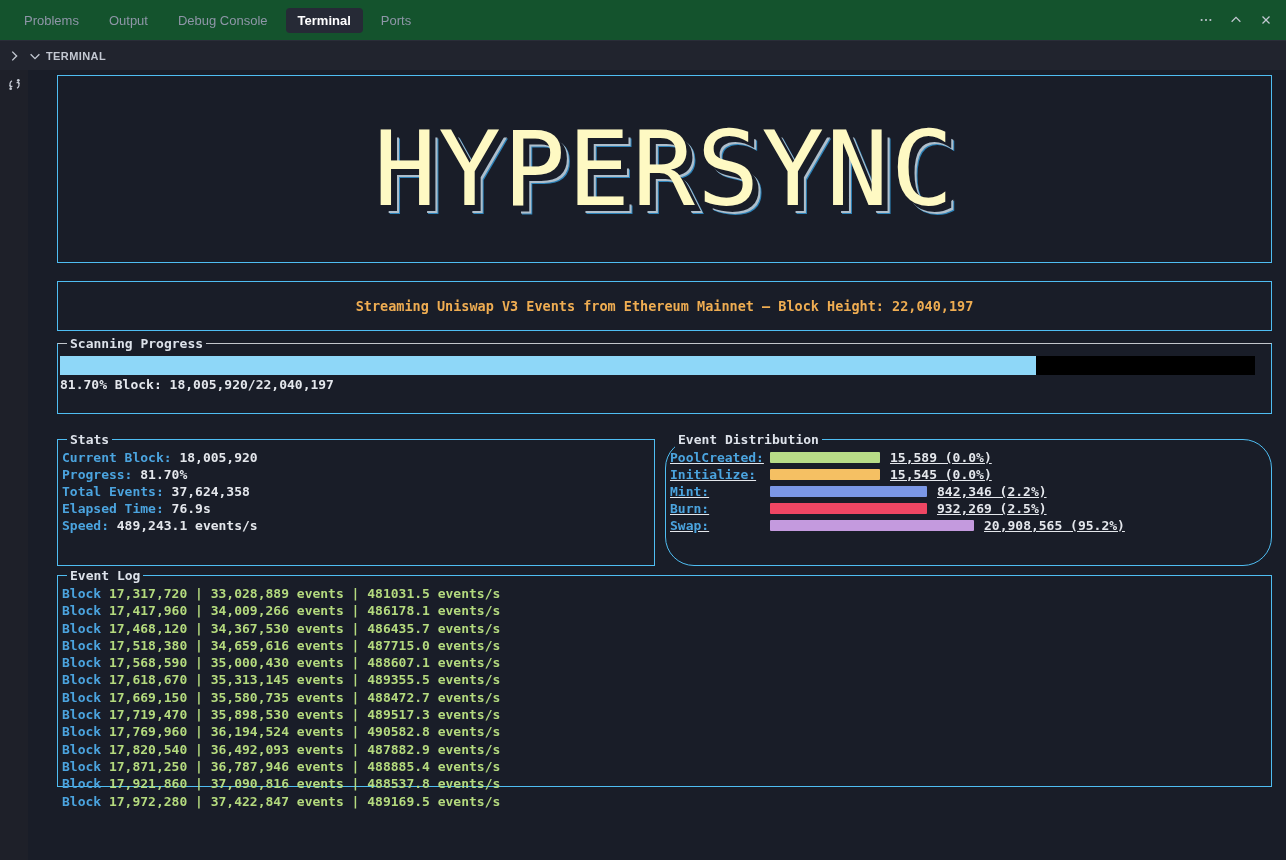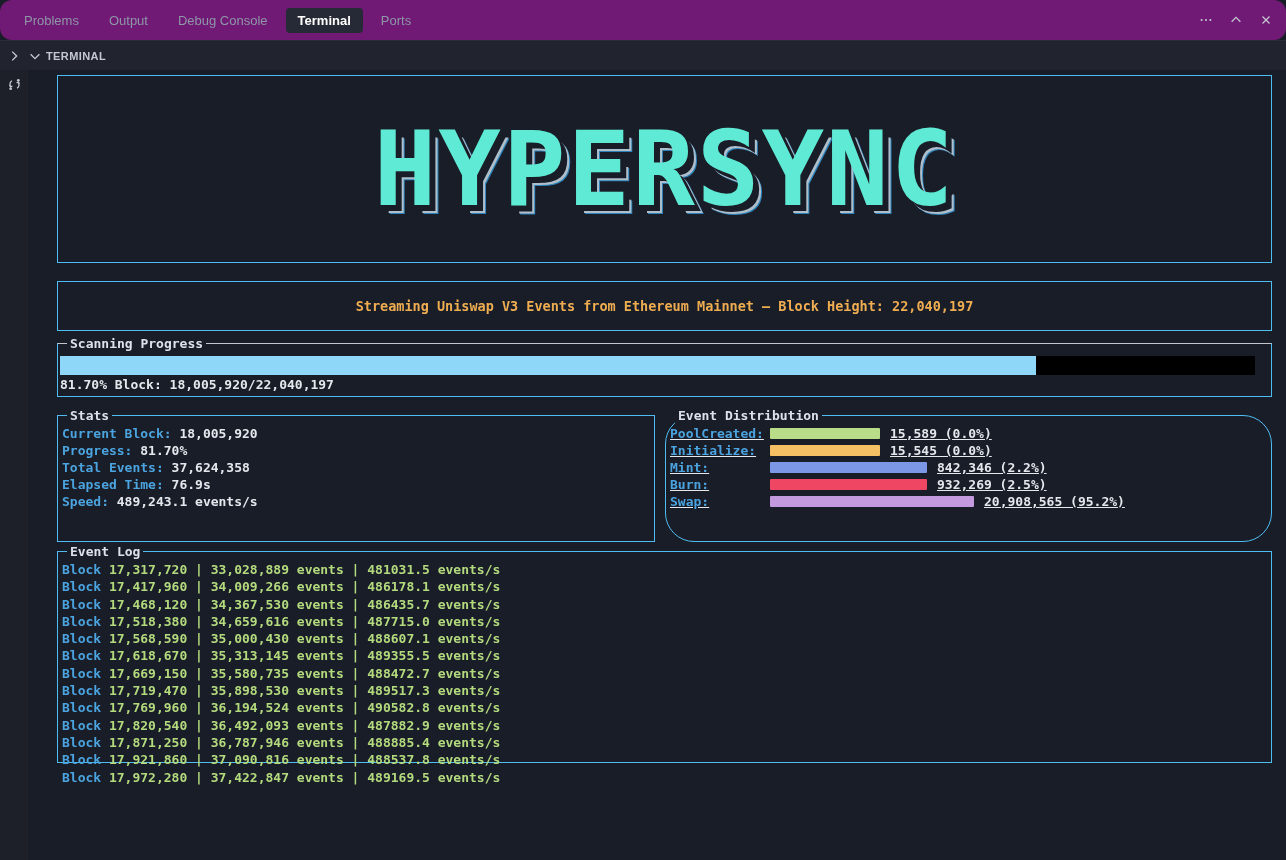--- a/index.html
+++ b/index.html
@@ -5,22 +5,22 @@
   * { margin:0; padding:0; box-sizing:border-box; }
   html,body { width:1286px; height:860px; overflow:hidden; }
   body {
     background:#191d28;
     font-family:"DejaVu Sans Mono", monospace;
     -webkit-font-smoothing:antialiased;
   }
 
   
   .titlebar {
-    height:40px; background:#701a75;
-    display:flex; align-items:center; padding:0 12px;border-radius:12px;
+    height:40px; background:#14532d;
+    display:flex; align-items:center; padding:0 12px;
   }
   .tabs { display:flex; align-items:center; gap:6px; }
   .tab {
     font-family:"Liberation Sans", sans-serif;
     font-size:13px; color:#8f96a8; padding:5px 12px; border-radius:4px;
     cursor:pointer; white-space:nowrap;
   }
   .tab.active { background:#262a36; color:#ffffff; font-weight:bold; }
   .titlebar-actions { margin-left:auto; display:flex; align-items:center; gap:14px; }
   .tb-icon { width:16px; height:16px; color:#c3c8d2; display:flex; align-items:center; justify-content:center; cursor:pointer; }
@@ -57,31 +57,31 @@
   
   .tbox { border:1px solid #4fbdf2; position:relative; }
   .tbox .legend {
     position:absolute; top:-9px; left:9px; background:#191d28;
     padding:0 3px; color:#dde2ea; font-size:13px; font-weight:bold; line-height:17px;
   }
 
   
   .banner-box { height:188px; display:flex; align-items:center; justify-content:center; margin-bottom:18px; }
   .banner-art {
-    font-size:104px; font-weight:bold; letter-spacing:2px; color:#5eead4;
+    font-size:104px; font-weight:normal; letter-spacing:2px; color:#fef9c3;
     text-shadow: 6px 6px 0 #191d28, 8px 8px 0 #aebecb, 9px 9px 0 #2c82b8;
     line-height:1; user-select:none;
   }
 
   
   .stream-box { height:50px; display:flex; align-items:center; justify-content:center; margin-bottom:12px; }
   .stream-text { color:#efad52; font-size:13.5px; font-weight:bold; }
 
   
-  .progress-box { height:54px; margin-bottom:18px; border-top-color:#c2c6cc; padding:12px 0 0 0; }
+  .progress-box { height:71px; margin-bottom:25px; border-top-color:#c2c6cc; padding:12px 0 0 0; }
   .progress-track { height:19px; background:#000000; margin:0 16px 0 2px; }
   .progress-fill { height:100%; background:#8ed7f8; }
   .progress-label { padding-left:2px; margin-top:2px; font-size:13px; }
 
   
   .two-col { display:flex; gap:10px; margin-bottom:9px; }
   .stats-box { width:598px; height:127px; padding:9px 16px 0 4px; }
   .dist-box  { flex:1; height:127px; padding:9px 0 0 4px;border-radius:29px; }
   .stat-line { line-height:17px; white-space:pre; }
   .lbl-blue { color:#4ba4df; }

